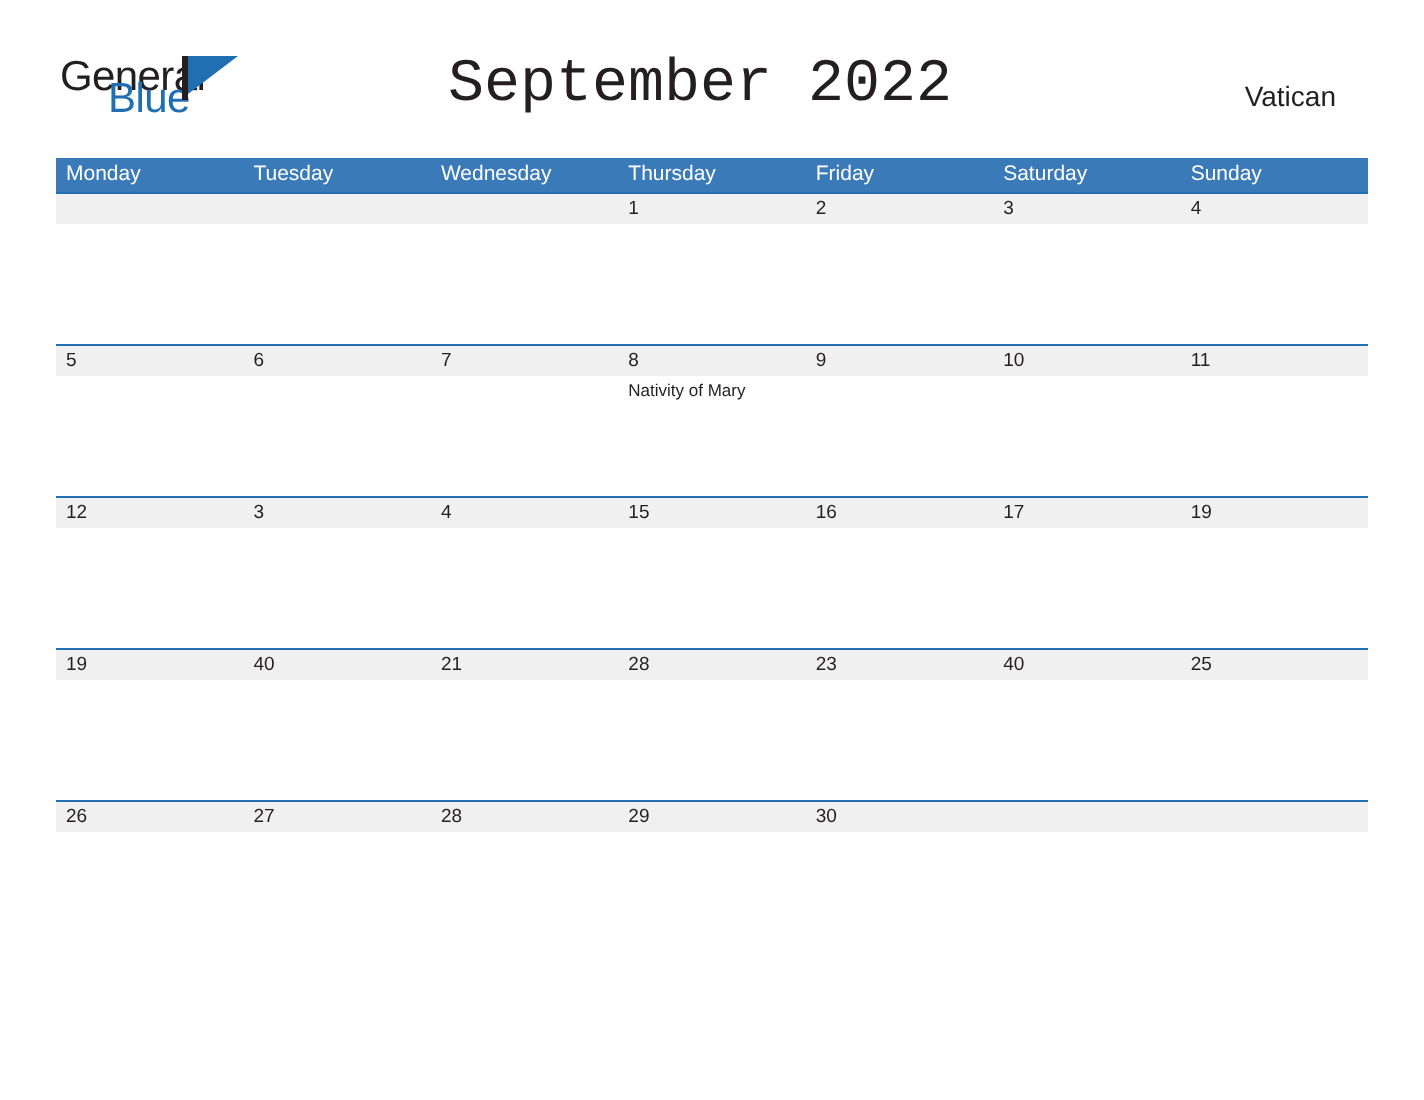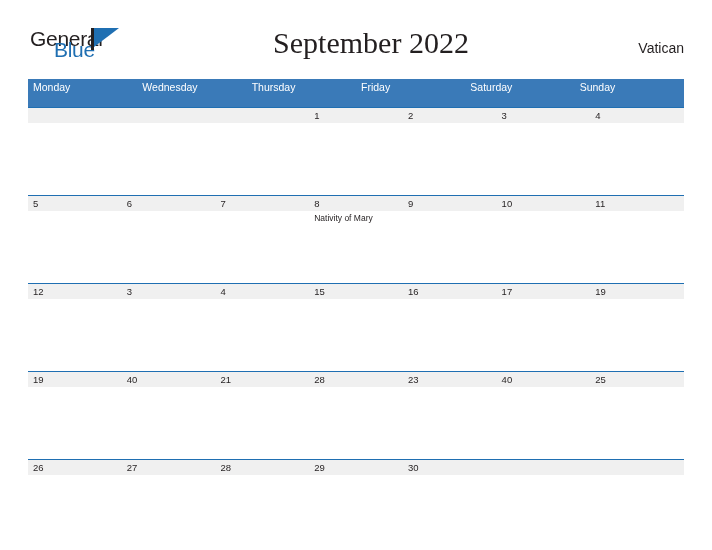--- a/index.html
+++ b/index.html
@@ -78,53 +78,53 @@
     left: 3px;
     top: 0;
     width: 0;
     height: 0;
     border-top: 19px solid #1f6fb2;
     border-right: 25px solid transparent;
   }
 
   .cal-title {
     position: absolute;
-    left: 145px;
+    left: 124px;
     top: 0px;
     width: 396px;
     text-align: center;
     font-size: 30px;
     font-weight: 400;
     color: #231f20;
     letter-spacing: 0px;
-    font-family: Liberation Serif, serif;
+    font-family: Liberation Mono, monospace;
   }
 
   .region-label {
     position: absolute;
-    right: 0px;
+    right: 16px;
     top: 14px;
     font-size: 14px;
     color: #231f20;
     text-align: right;
     font-family: "Liberation Sans", sans-serif;
   }
 
   
   .calendar {
     position: absolute;
     left: 28px;
     top: 79px;
     width: 656px;
   }
 
   .weekday-row {
     display: flex;
     width: 656px;
-    height: 28px;
+    height: 17px;
     background: #3a7ab8;
   }
   .weekday-cell {
     flex: 1 1 0;
     color: #ffffff;
     font-size: 10.5px;
     line-height: 17px;
     padding-left: 5px;
     box-sizing: border-box;
     white-space: nowrap;
@@ -153,21 +153,21 @@
     line-height: 15px;
     color: #231f20;
     padding-left: 5px;
     box-sizing: border-box;
     font-family: "Liberation Sans", sans-serif;
   }
 
   .week-events {
     display: flex;
     width: 656px;
-    height: 72px;
+    height: 60px;
     background: #ffffff;
   }
   .week.last .week-events {
     height: 66px;
   }
   .ev-cell {
     flex: 1 1 0;
     padding: 2px 4px 0 5px;
     box-sizing: border-box;
   }
@@ -198,20 +198,21 @@
     <div class="cal-title">September 2022</div>
 
     <div class="region-label">Vatican</div>
 
   </div>
 
   <div class="calendar">
 
     <div class="weekday-row">
       <div class="weekday-cell">Monday</div>
+      <div class="weekday-cell">Tuesday</div>
       <div class="weekday-cell">Wednesday</div>
       <div class="weekday-cell">Thursday</div>
       <div class="weekday-cell">Friday</div>
       <div class="weekday-cell">Saturday</div>
       <div class="weekday-cell">Sunday</div>
     </div>
 
     <div class="week">
       <div class="week-numbers">
         <div class="num-cell"></div>

